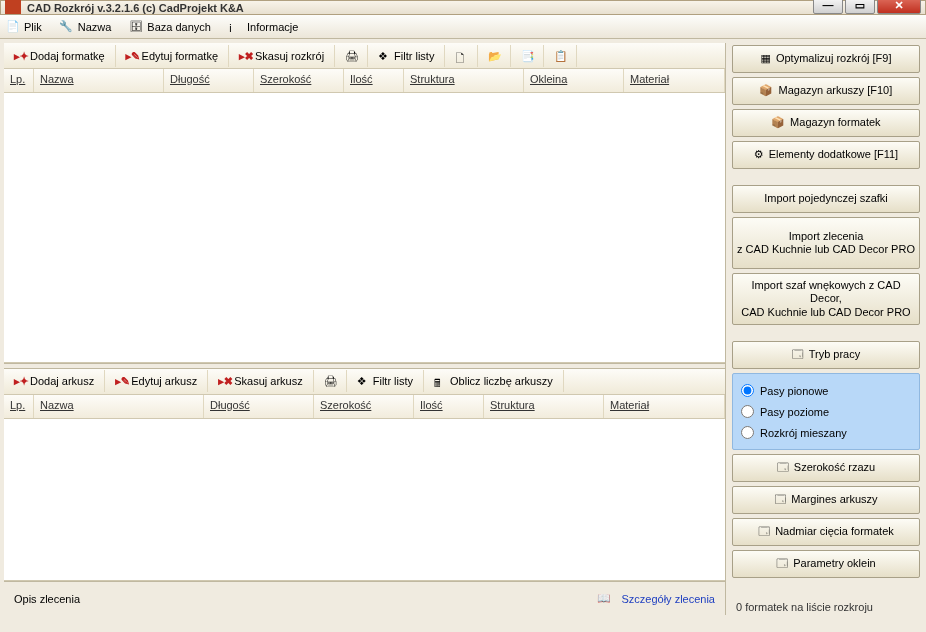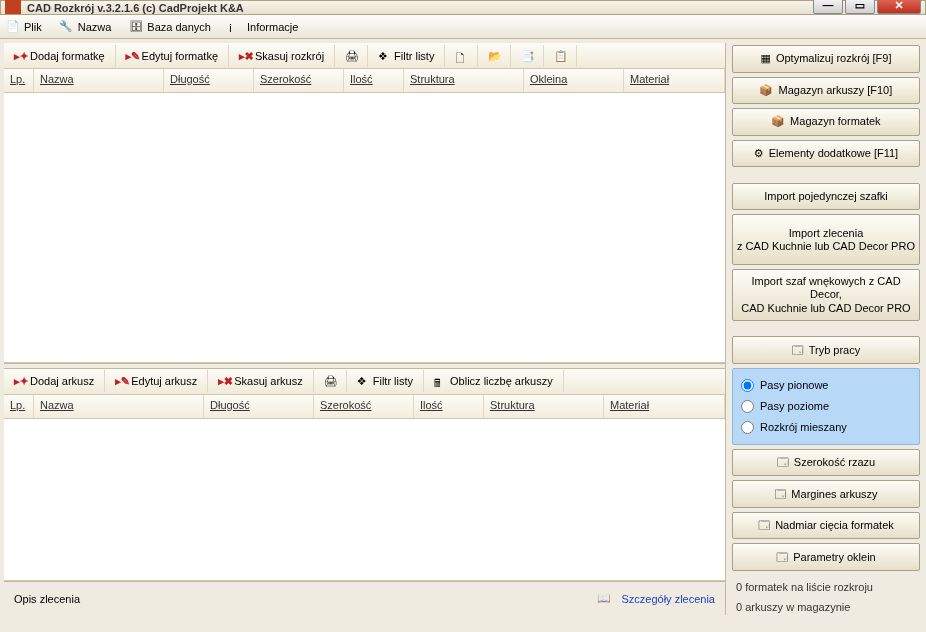--- a/index.html
+++ b/index.html
@@ -225,15 +225,14 @@
     <div class="rbtn">
         <span>🗔</span>
         <span>Nadmiar cięcia formatek</span>
       </div>
     <div class="rbtn">
         <span>🗔</span>
         <span>Parametry oklein</span>
       </div>
     <div style="flex:1"></div>
     <div class="rstatus">0 formatek na liście rozkroju</div>
-    <div class="rstatus">0 arkuszy w magazynie</div>
   </div>
 </div>
 
 </body></html>

